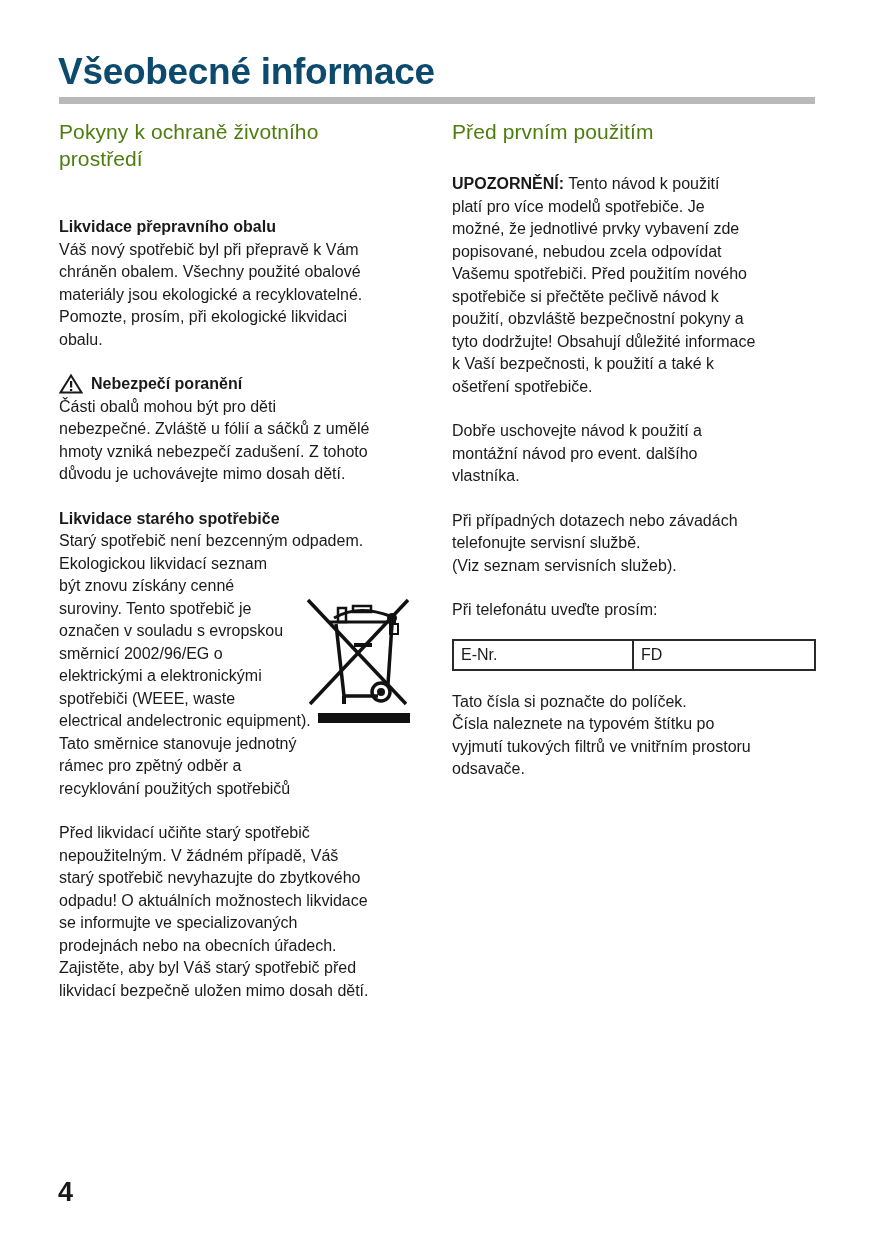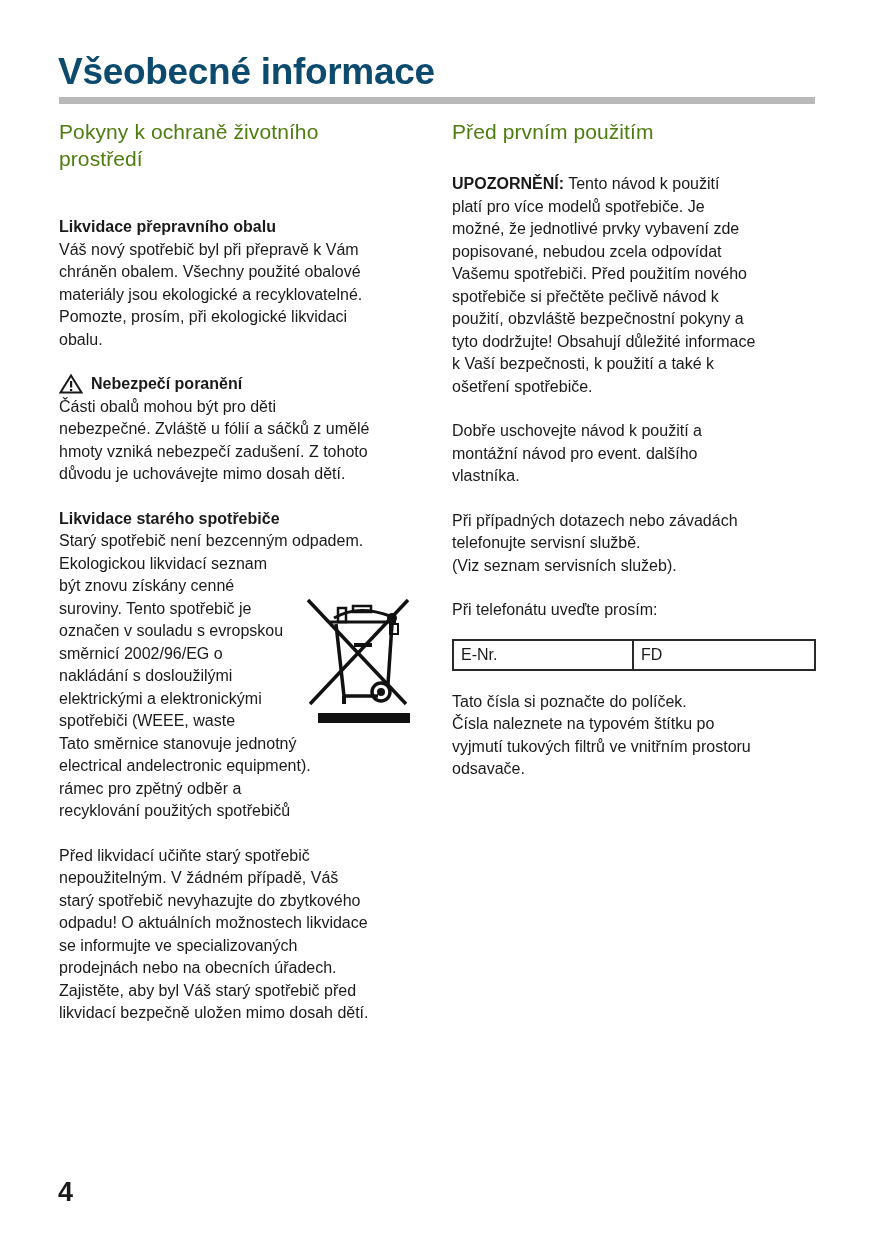--- a/index.html
+++ b/index.html
@@ -167,25 +167,24 @@
   </div>
 
   <div class="block weee-wrap" id="blk-old">
     <div class="subhead">Likvidace starého spotřebiče</div>
     <p>Starý spotřebič není bezcenným odpadem.</p>
     <p>Ekologickou likvidací seznam</p>
     <p>být znovu získány cenné</p>
     <p>suroviny. Tento spotřebič je</p>
     <p>označen v souladu s evropskou</p>
     <p>směrnicí 2002/96/EG o</p>
-    <p>nakládání s dosloužilými</p>
     <p>elektrickými a elektronickými</p>
     <p>spotřebiči (WEEE, waste</p>
+    <p>electrical andelectronic equipment).</p>
     <p>Tato směrnice stanovuje jednotný</p>
-    <p>electrical andelectronic equipment).</p>
     <p>rámec pro zpětný odběr a</p>
     <p>recyklování použitých spotřebičů</p>
 
     <div class="weee-icon">
       <svg width="108" height="132" viewBox="0 0 108 132">
 
         <path d="M30 22 Q54 8 86 20" fill="none" stroke="#111" stroke-width="3"></path>
         <rect x="34" y="12" width="8" height="14" fill="none" stroke="#111" stroke-width="2.5"></rect>
         <rect x="49" y="10" width="18" height="6" fill="none" stroke="#111" stroke-width="2.5"></rect>
         <circle cx="88" cy="22" r="5" fill="#111"></circle>

